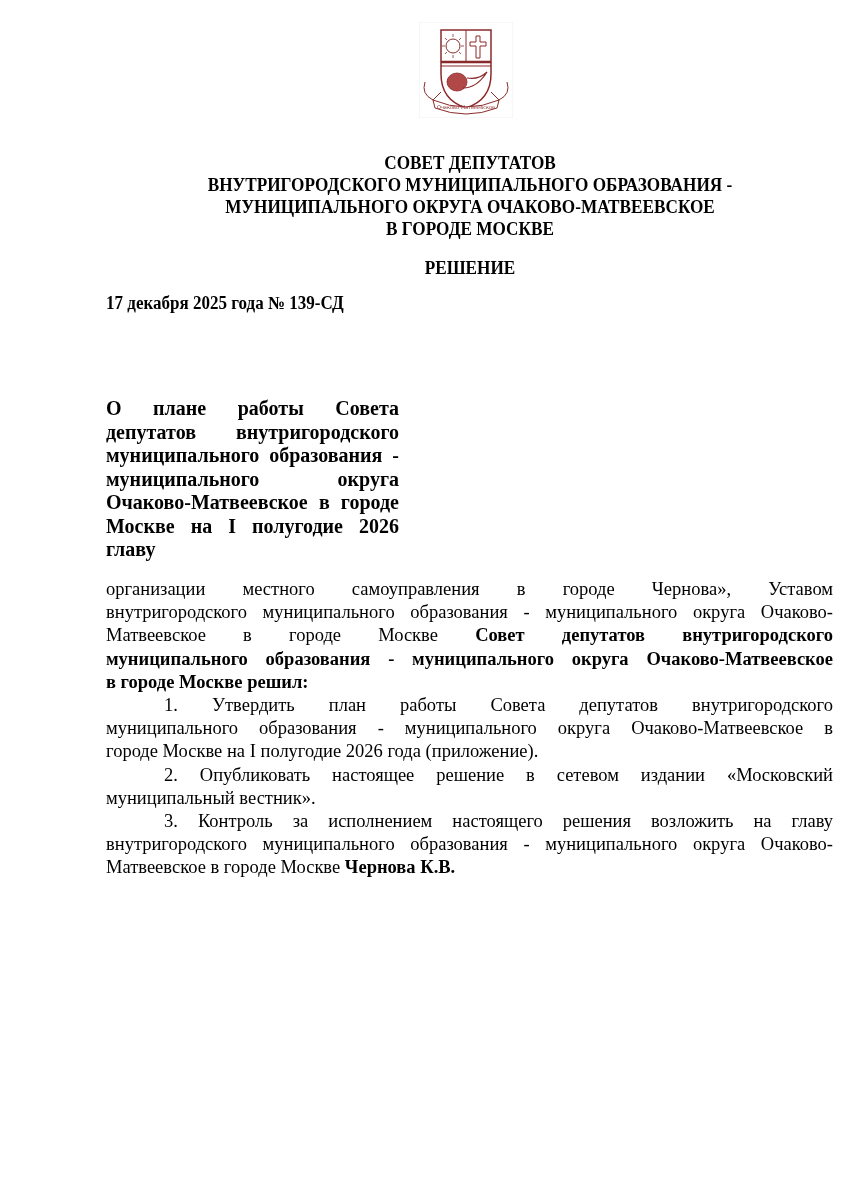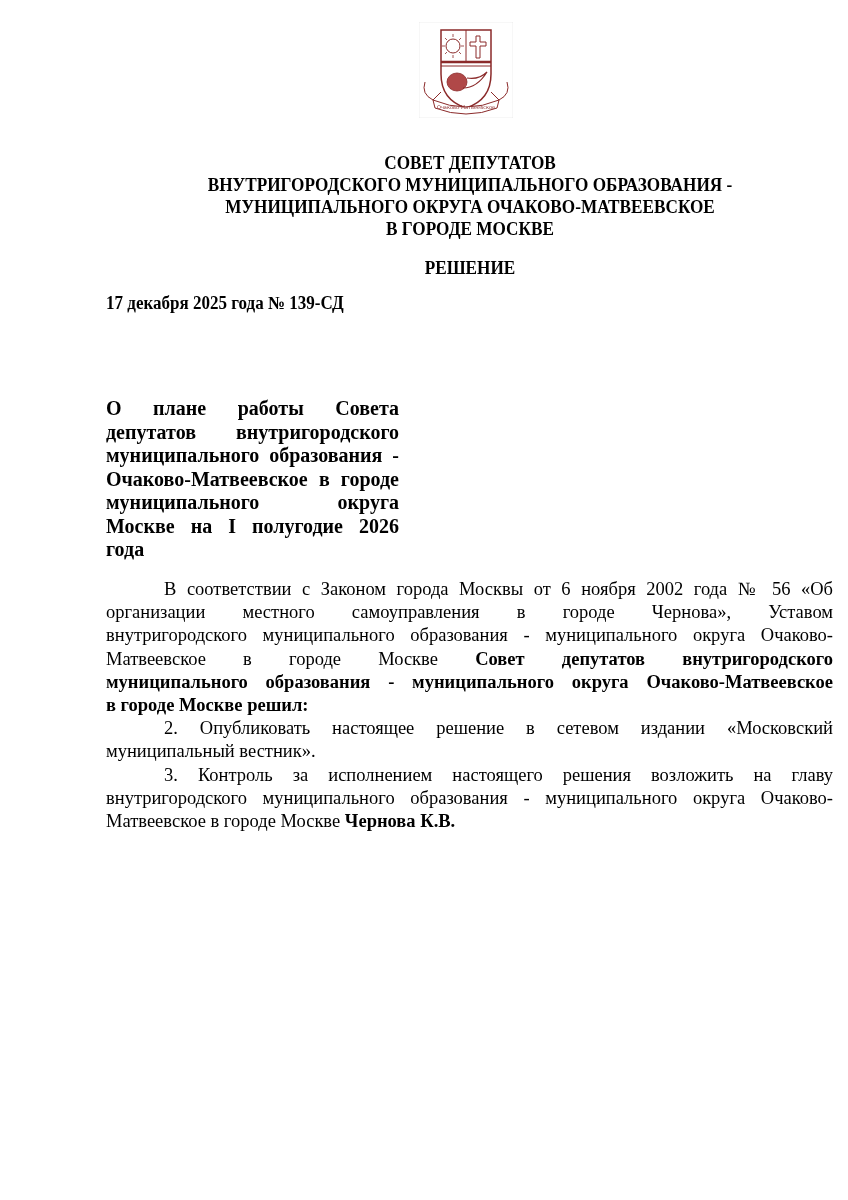--- a/index.html
+++ b/index.html
@@ -65,34 +65,38 @@
     <div>В ГОРОДЕ МОСКВЕ</div>
   </div>
 
   <div class="decision">РЕШЕНИЕ</div>
   <div class="date">17 декабря 2025 года № 139-СД</div>
 
   <div class="subject">
     <span class="ln">О плане работы Совета</span>
     <span class="ln">депутатов внутригородского</span>
     <span class="ln">муниципального образования -</span>
+    <span class="ln">муниципального округа</span>
     <span class="ln">Очаково-Матвеевское в городе</span>
-    <span class="ln">муниципального округа</span>
     <span class="ln">Москве на I полугодие 2026</span>
-    <span class="ln last">года</span>
+    <span class="ln last">главу</span>
   </div>
 
   <div class="body">
     <div>
-      <span class="ln ind">В соответствии с Законом города Москвы от 6 ноября 2002 года № 56 «Об</span>
       <span class="ln">организации местного самоуправления в городе Чернова», Уставом</span>
       <span class="ln">внутригородского муниципального образования - муниципального округа Очаково-</span>
       <span class="ln"><span>Матвеевское в городе Москве</span> <span class="b">Совет депутатов внутригородского</span></span>
       <span class="ln b">муниципального образования - муниципального округа Очаково-Матвеевское</span>
       <span class="ln last b">в городе Москве решил:</span>
+    </div>
+    <div>
+      <span class="ln ind">1. Утвердить план работы Совета депутатов внутригородского</span>
+      <span class="ln">муниципального образования - муниципального округа Очаково-Матвеевское в</span>
+      <span class="ln last">городе Москве на I полугодие 2026 года (приложение).</span>
     </div>
     <div>
       <span class="ln ind">2. Опубликовать настоящее решение в сетевом издании «Московский</span>
       <span class="ln last">муниципальный вестник».</span>
     </div>
     <div>
       <span class="ln ind">3. Контроль за исполнением настоящего решения возложить на главу</span>
       <span class="ln">внутригородского муниципального образования - муниципального округа Очаково-</span>
       <span class="ln last"><span>Матвеевское в городе Москве</span> <span class="b">Чернова К.В.</span></span>
     </div>

